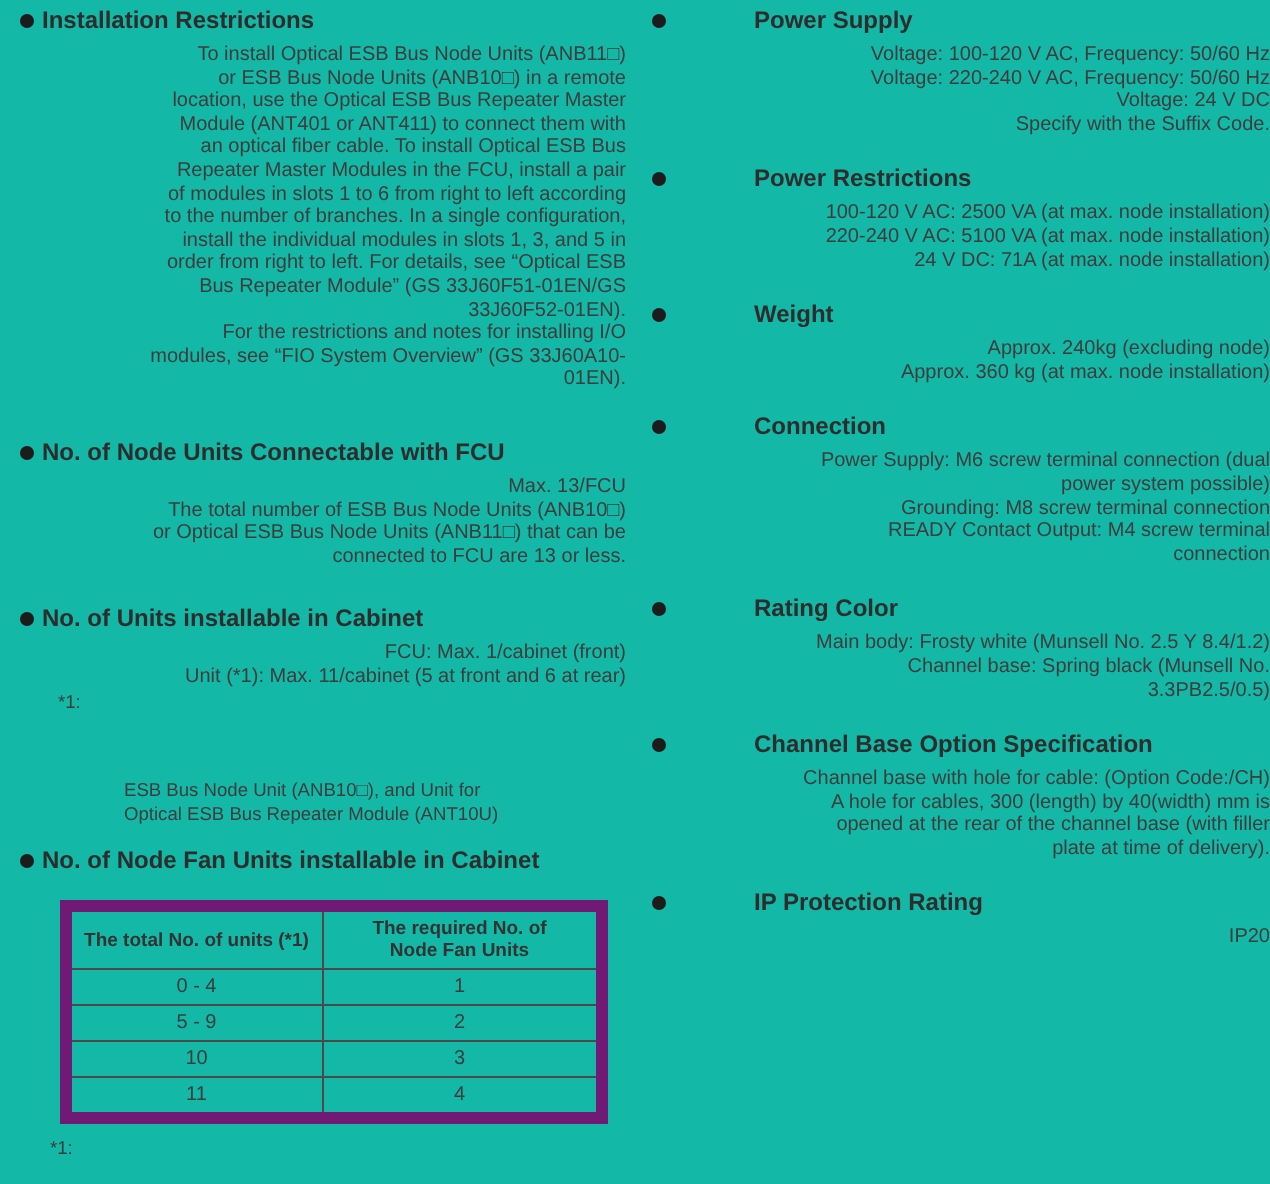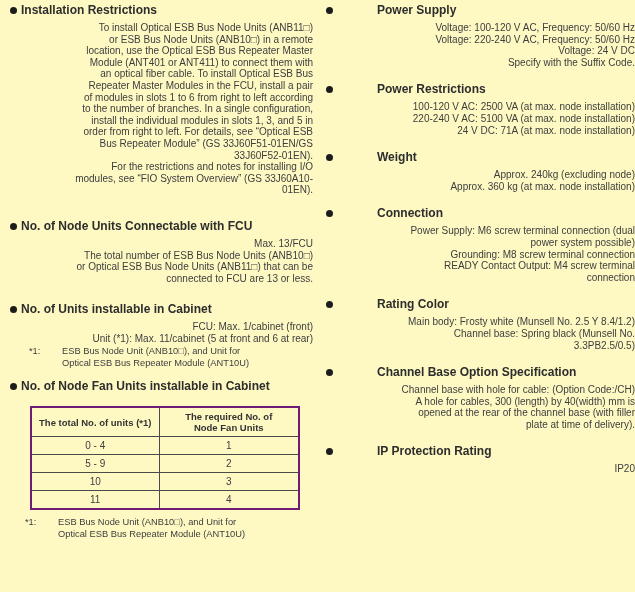--- a/index.html
+++ b/index.html
@@ -1,18 +1,18 @@
 <!DOCTYPE html>
 <html><head>
 <meta charset="utf-8">
 <style>
   html, body { margin: 0; padding: 0; background: #ffffff; }
   .page {
     width: 635px; height: 592px;
-    background: #fef9c3;
+    background: #14b8a6;
     font-family: "Liberation Sans", "DejaVu Sans", sans-serif;
     color: #3d3d3d;
     display: flex;
     overflow: hidden;
     box-sizing: border-box;
     padding-top: 4px;
   }
   .col { box-sizing: border-box; }
   .col-left  { width: 313px; }
   .col-right { width: 313px; margin-left: 9px; }
@@ -56,29 +56,29 @@
   .col-left  .flush  { padding-left: 5px; }
   .col-right .body   { padding-left: 9px; }
 
   .footnote {
     display: flex;
     margin-top: 2px;
     font-size: 9.3px;
     line-height: 11.5px;
   }
   .footnote .fn-label { width: 33px; flex: none; }
-  .footnote .fn-text  { white-space: pre-line; }
+  .footnote .fn-text  { white-space: pre-line; margin-top: 44px; }
   .fn-sec3  { padding-left: 29px; }
   .fn-table { padding-left: 25px; margin-top: 7px; }
 
   table.fan-table {
     border-collapse: collapse;
     margin: 13px 0 0 30px;
     width: 268px;
-    border: 2px solid #701a75;
+    border: 6px solid #701a75;
     table-layout: fixed;
   }
   table.fan-table th, table.fan-table td {
     border: 1px solid #4a4a4a;
     text-align: center;
     vertical-align: middle;
   }
   table.fan-table th {
     font-size: 9.5px;
     line-height: 11px;

